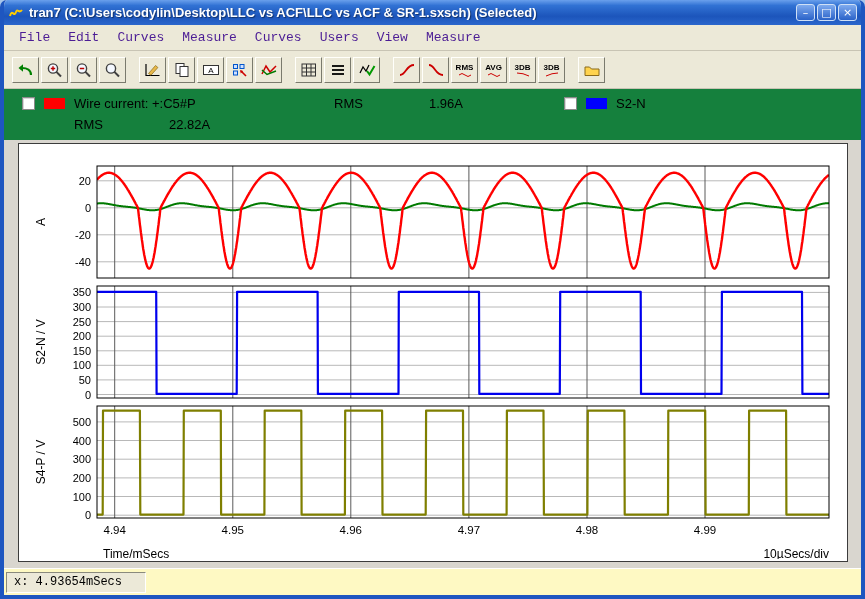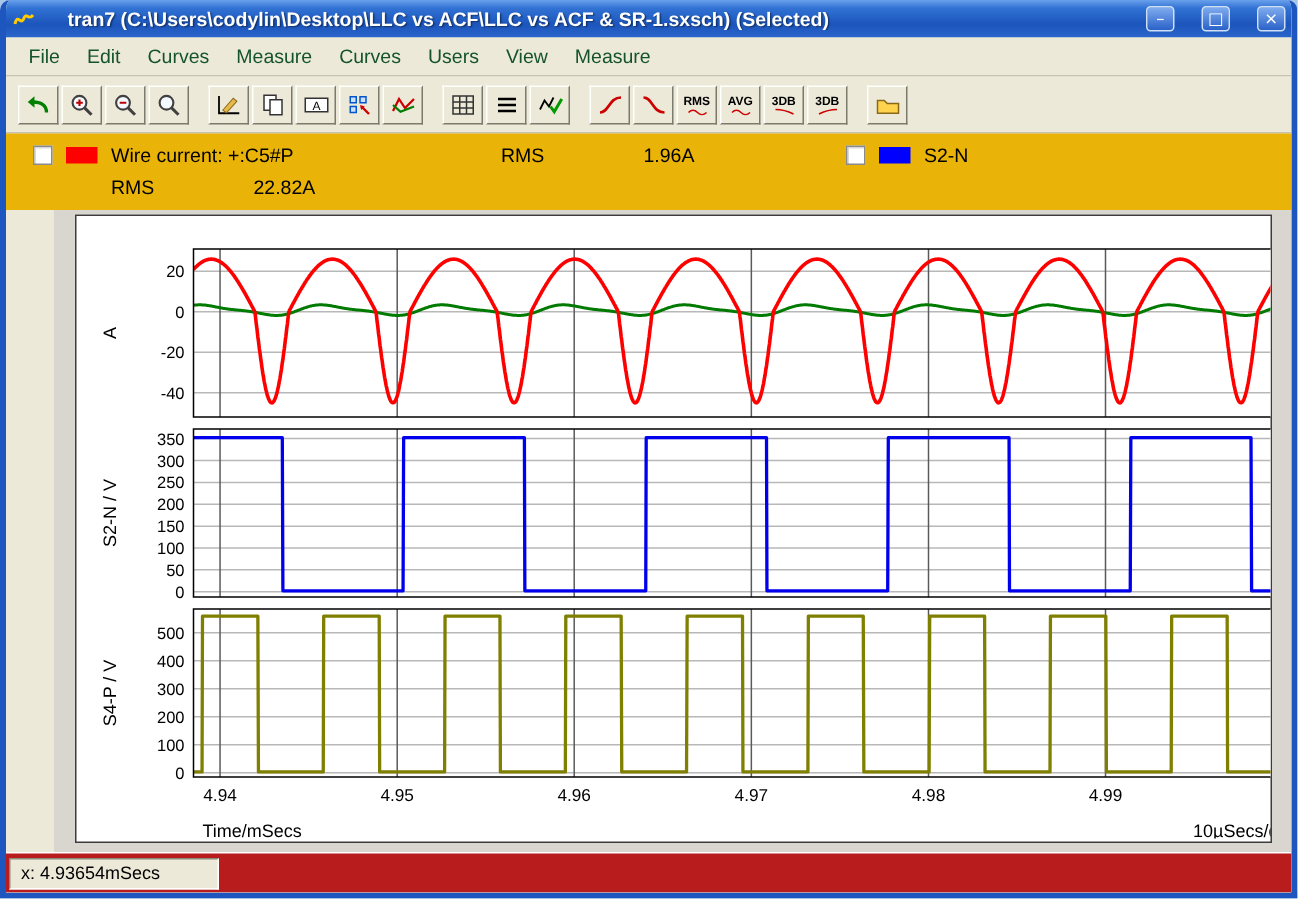--- a/index.html
+++ b/index.html
@@ -1,45 +1,45 @@
 <!DOCTYPE html>
 <html><head>
 <meta charset="utf-8">
 <style>
   html,body{margin:0;padding:0;background:#a8c6ea;width:865px;height:599px;overflow:hidden;
     font-family:"Liberation Sans",sans-serif;}
   .window{width:865px;height:599px;box-sizing:border-box;border:4px solid #1e56c0;border-top:none;
     border-radius:7px 7px 0 0;overflow:hidden;display:flex;flex-direction:column;background:#ece9d8;}
   .titlebar{flex:0 0 25px;background:linear-gradient(180deg,#6aa0ec 0%,#3172d4 22%,#1c55bb 65%,#2a66cc 100%);
-    display:flex;align-items:center;padding:0 4px;color:#fff;gap:16px;}
+    display:flex;align-items:center;padding:0 4px;color:#fff;}
   .title-text{flex:1;font-size:13px;font-weight:bold;white-space:nowrap;overflow:hidden;margin-left:5px;
     text-shadow:1px 1px 1px rgba(0,0,0,.45);}
   .wbtn{width:19px;height:17px;margin-left:2px;border:1px solid #cfe0f6;border-radius:3px;
     background:linear-gradient(180deg,#7fabef,#2a62c8);color:#fff;font-size:11px;line-height:14px;
     text-align:center;padding:0;cursor:default;font-family:"DejaVu Sans",sans-serif;}
   .menubar{flex:0 0 25px;display:flex;align-items:center;background:#ece9d8;border-bottom:1px solid #c8c4b4;padding-left:6px;}
-  .menu-item{padding:3px 9px;font-size:13px;color:#14532d;}
+  .menu-item{padding:3px 9px;font-size:13px;color:#4c1d95;font-family:Liberation Mono, monospace;}
   .toolbar{flex:0 0 37px;display:flex;align-items:center;background:#ece9d8;padding-left:8px;gap:2px;border-bottom:1px solid #c8c4b4;}
   .tbgap{width:9px;height:1px;}
   .tool{width:27px;height:26px;background:#ece9d8;border:1px solid;border-color:#fffffb #7a7a6d #7a7a6d #fffffb;
     display:flex;flex-direction:column;align-items:center;justify-content:center;padding:0;cursor:default;}
   .tool svg{display:block;}
   .ttxt{font-size:8px;font-weight:bold;line-height:9px;color:#000;letter-spacing:0;}
-  .legend{flex:0 0 51px;background:#eab308;display:flex;padding:4px 0 0 18px;box-sizing:border-box;font-size:13px;color:#000;}
+  .legend{flex:0 0 51px;background:#15803d;display:flex;padding:4px 0 0 18px;box-sizing:border-box;font-size:13px;color:#000;}
   .lcol1{width:260px;} .lcol2{width:282px;} .lcol3{flex:1;}
   .lrow{display:flex;align-items:center;height:21px;}
   .chk{width:13px;height:13px;background:#fff;border:1px solid #8a8a8a;box-shadow:inset 1px 1px 0 #d8d8d8;
     margin-right:9px;flex:0 0 13px;box-sizing:border-box;}
   .swatch{width:21px;height:11px;margin-right:9px;flex:0 0 21px;}
   .stat-ind{width:52px;flex:0 0 52px;}
   .stat-name{width:95px;flex:0 0 95px;}
-  .plot-wrap{flex:1;background:#d9d6cf;padding:3px 13px 6px 14px;box-sizing:border-box;margin-left:32px;}
+  .plot-wrap{flex:1;background:#d9d6cf;padding:3px 13px 6px 14px;box-sizing:border-box;}
   #plot-panel{width:100%;height:100%;background:#fff;border:1px solid #3c3c3c;box-sizing:border-box;position:relative;overflow:hidden;}
   #plot-svg{position:absolute;left:0;top:0;}
-  .statusbar{flex:0 0 26px;background:#b91c1c;display:flex;align-items:center;padding:0 2px;gap:3px;border-top:1px solid #fff;}
+  .statusbar{flex:0 0 26px;background:#fef9c3;display:flex;align-items:center;padding:0 2px;gap:3px;border-top:1px solid #fff;font-family:Liberation Mono, monospace;}
   .sbox{height:19px;line-height:19px;font-size:12px;padding:0 7px;border:1px solid;
     border-color:#8a8a7d #ffffff #ffffff #8a8a7d;background:#ece9d8;color:#000;}
   .sbox.x{width:124px;} .sbox.y{width:100px;}
 </style>
 </head>
 <body>
 
 <div class="window">
 
   <div class="titlebar">

